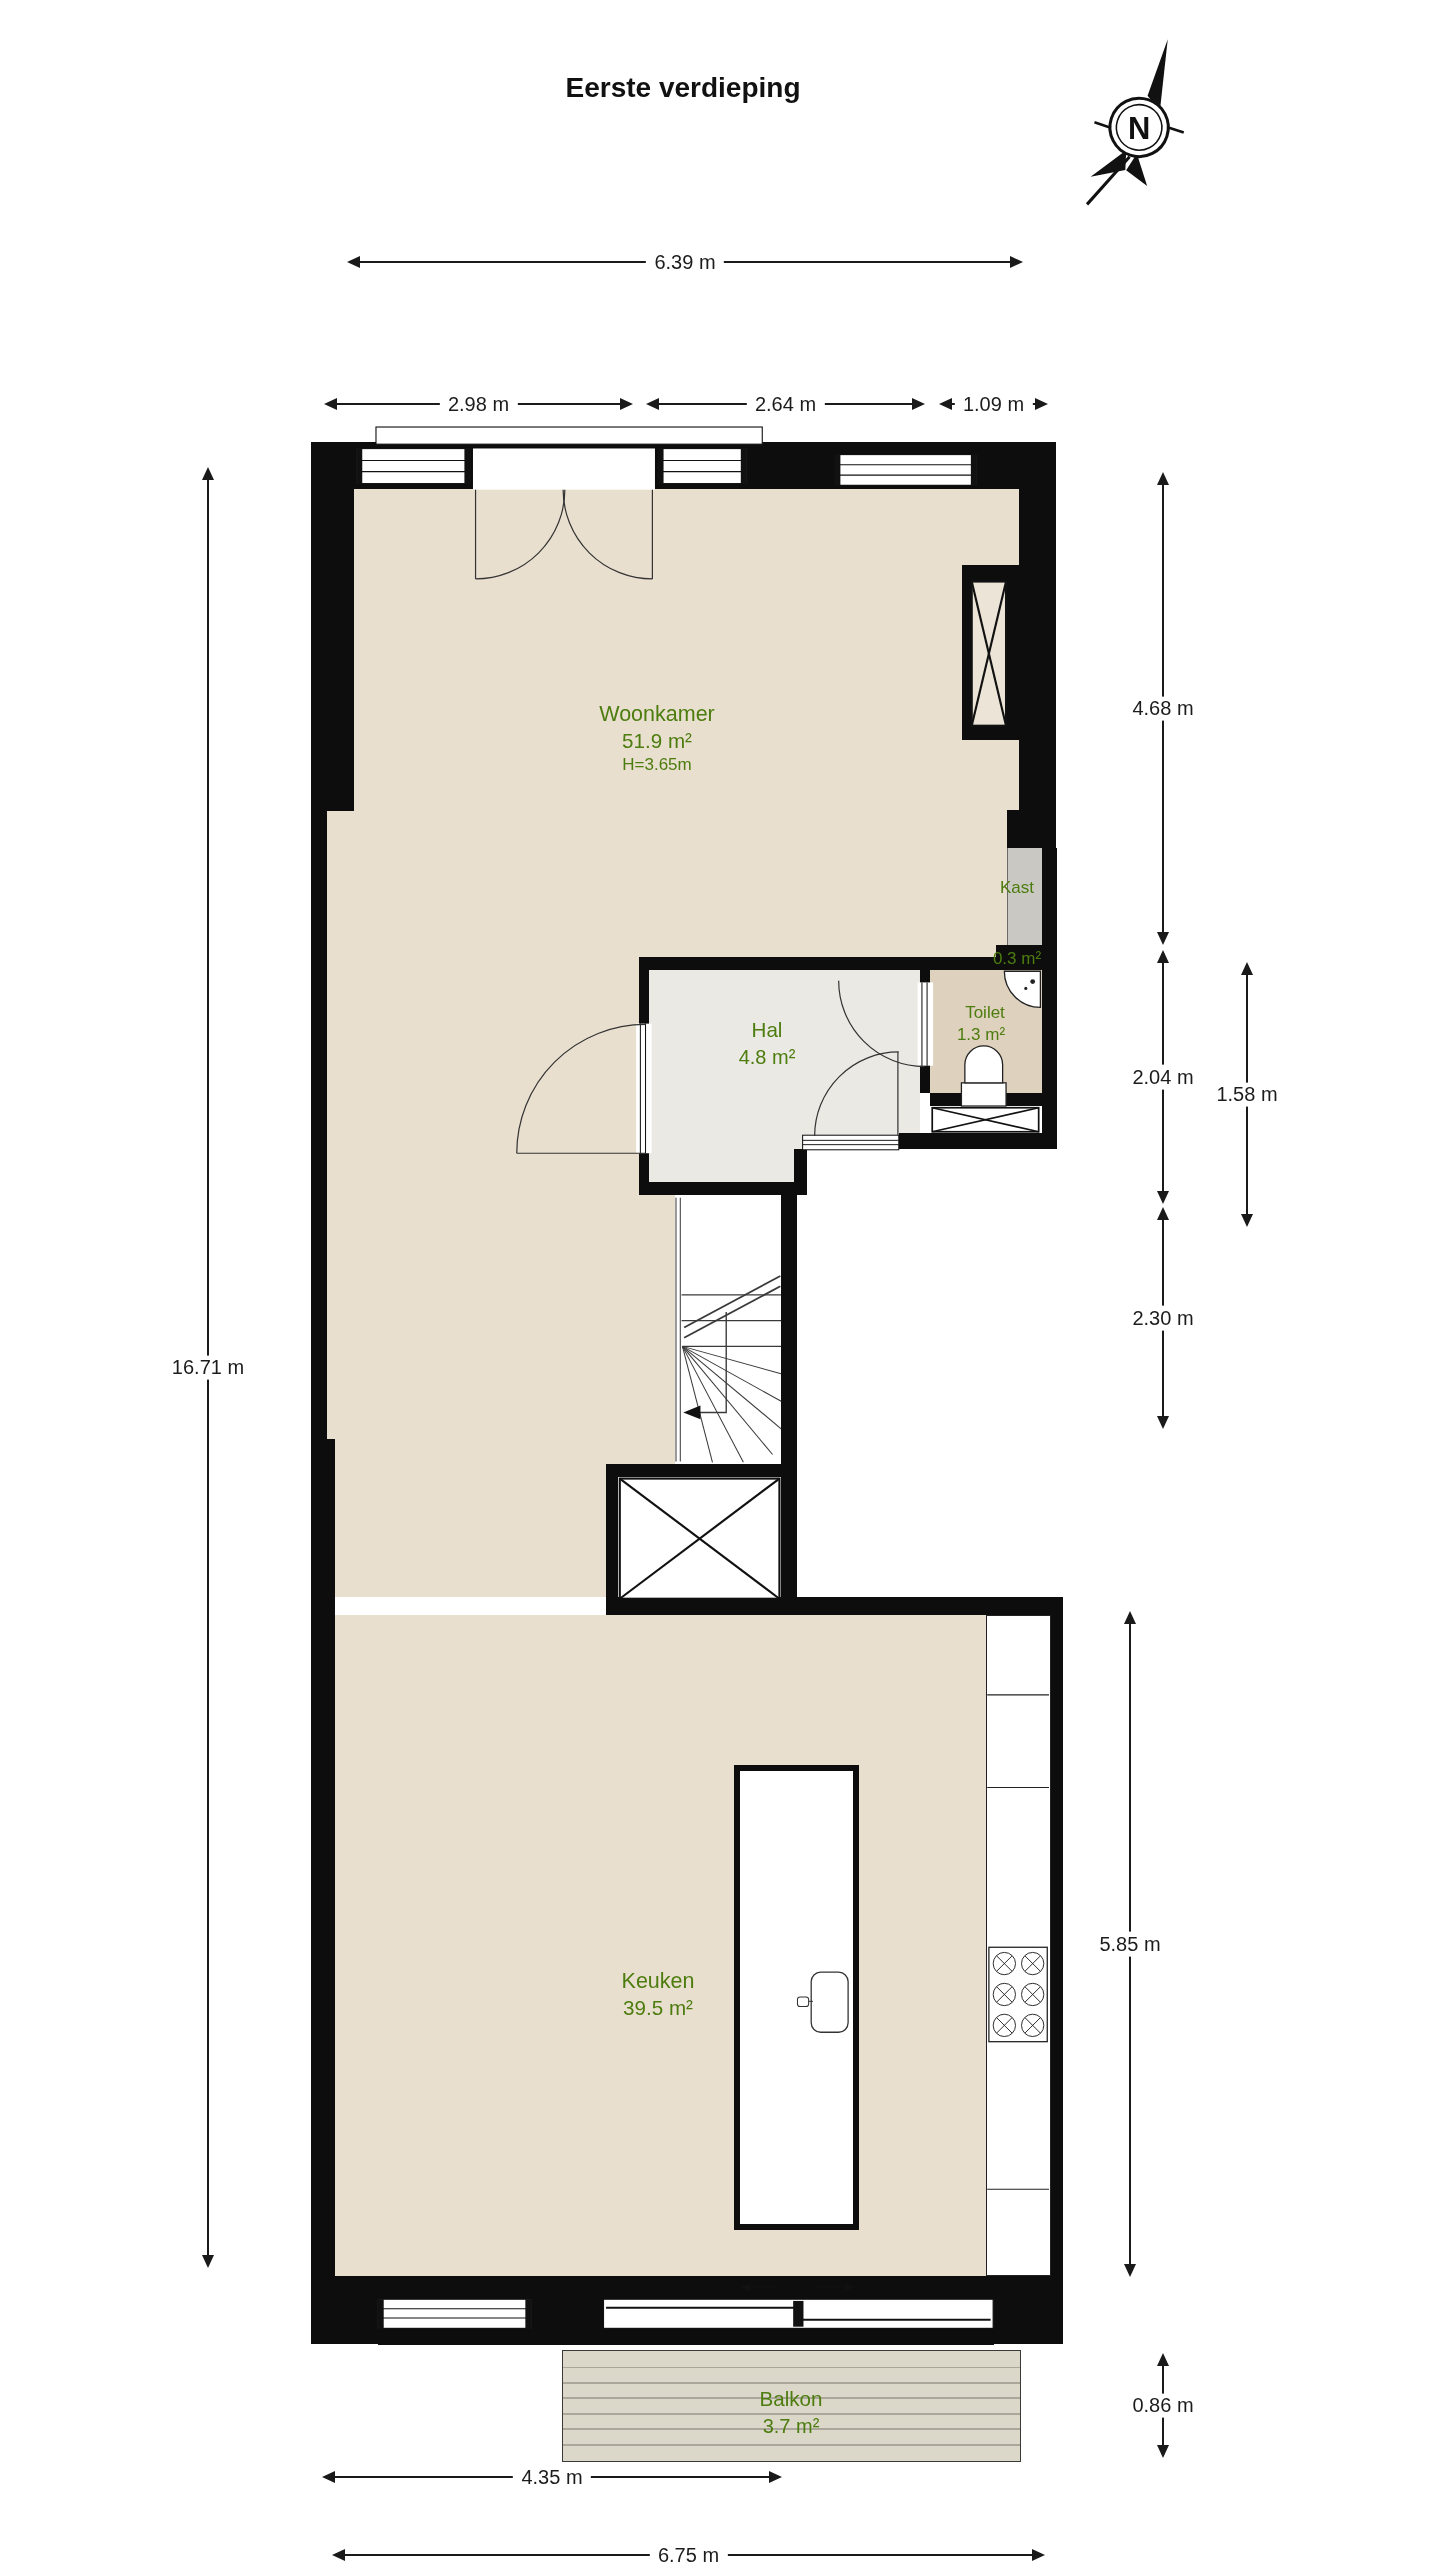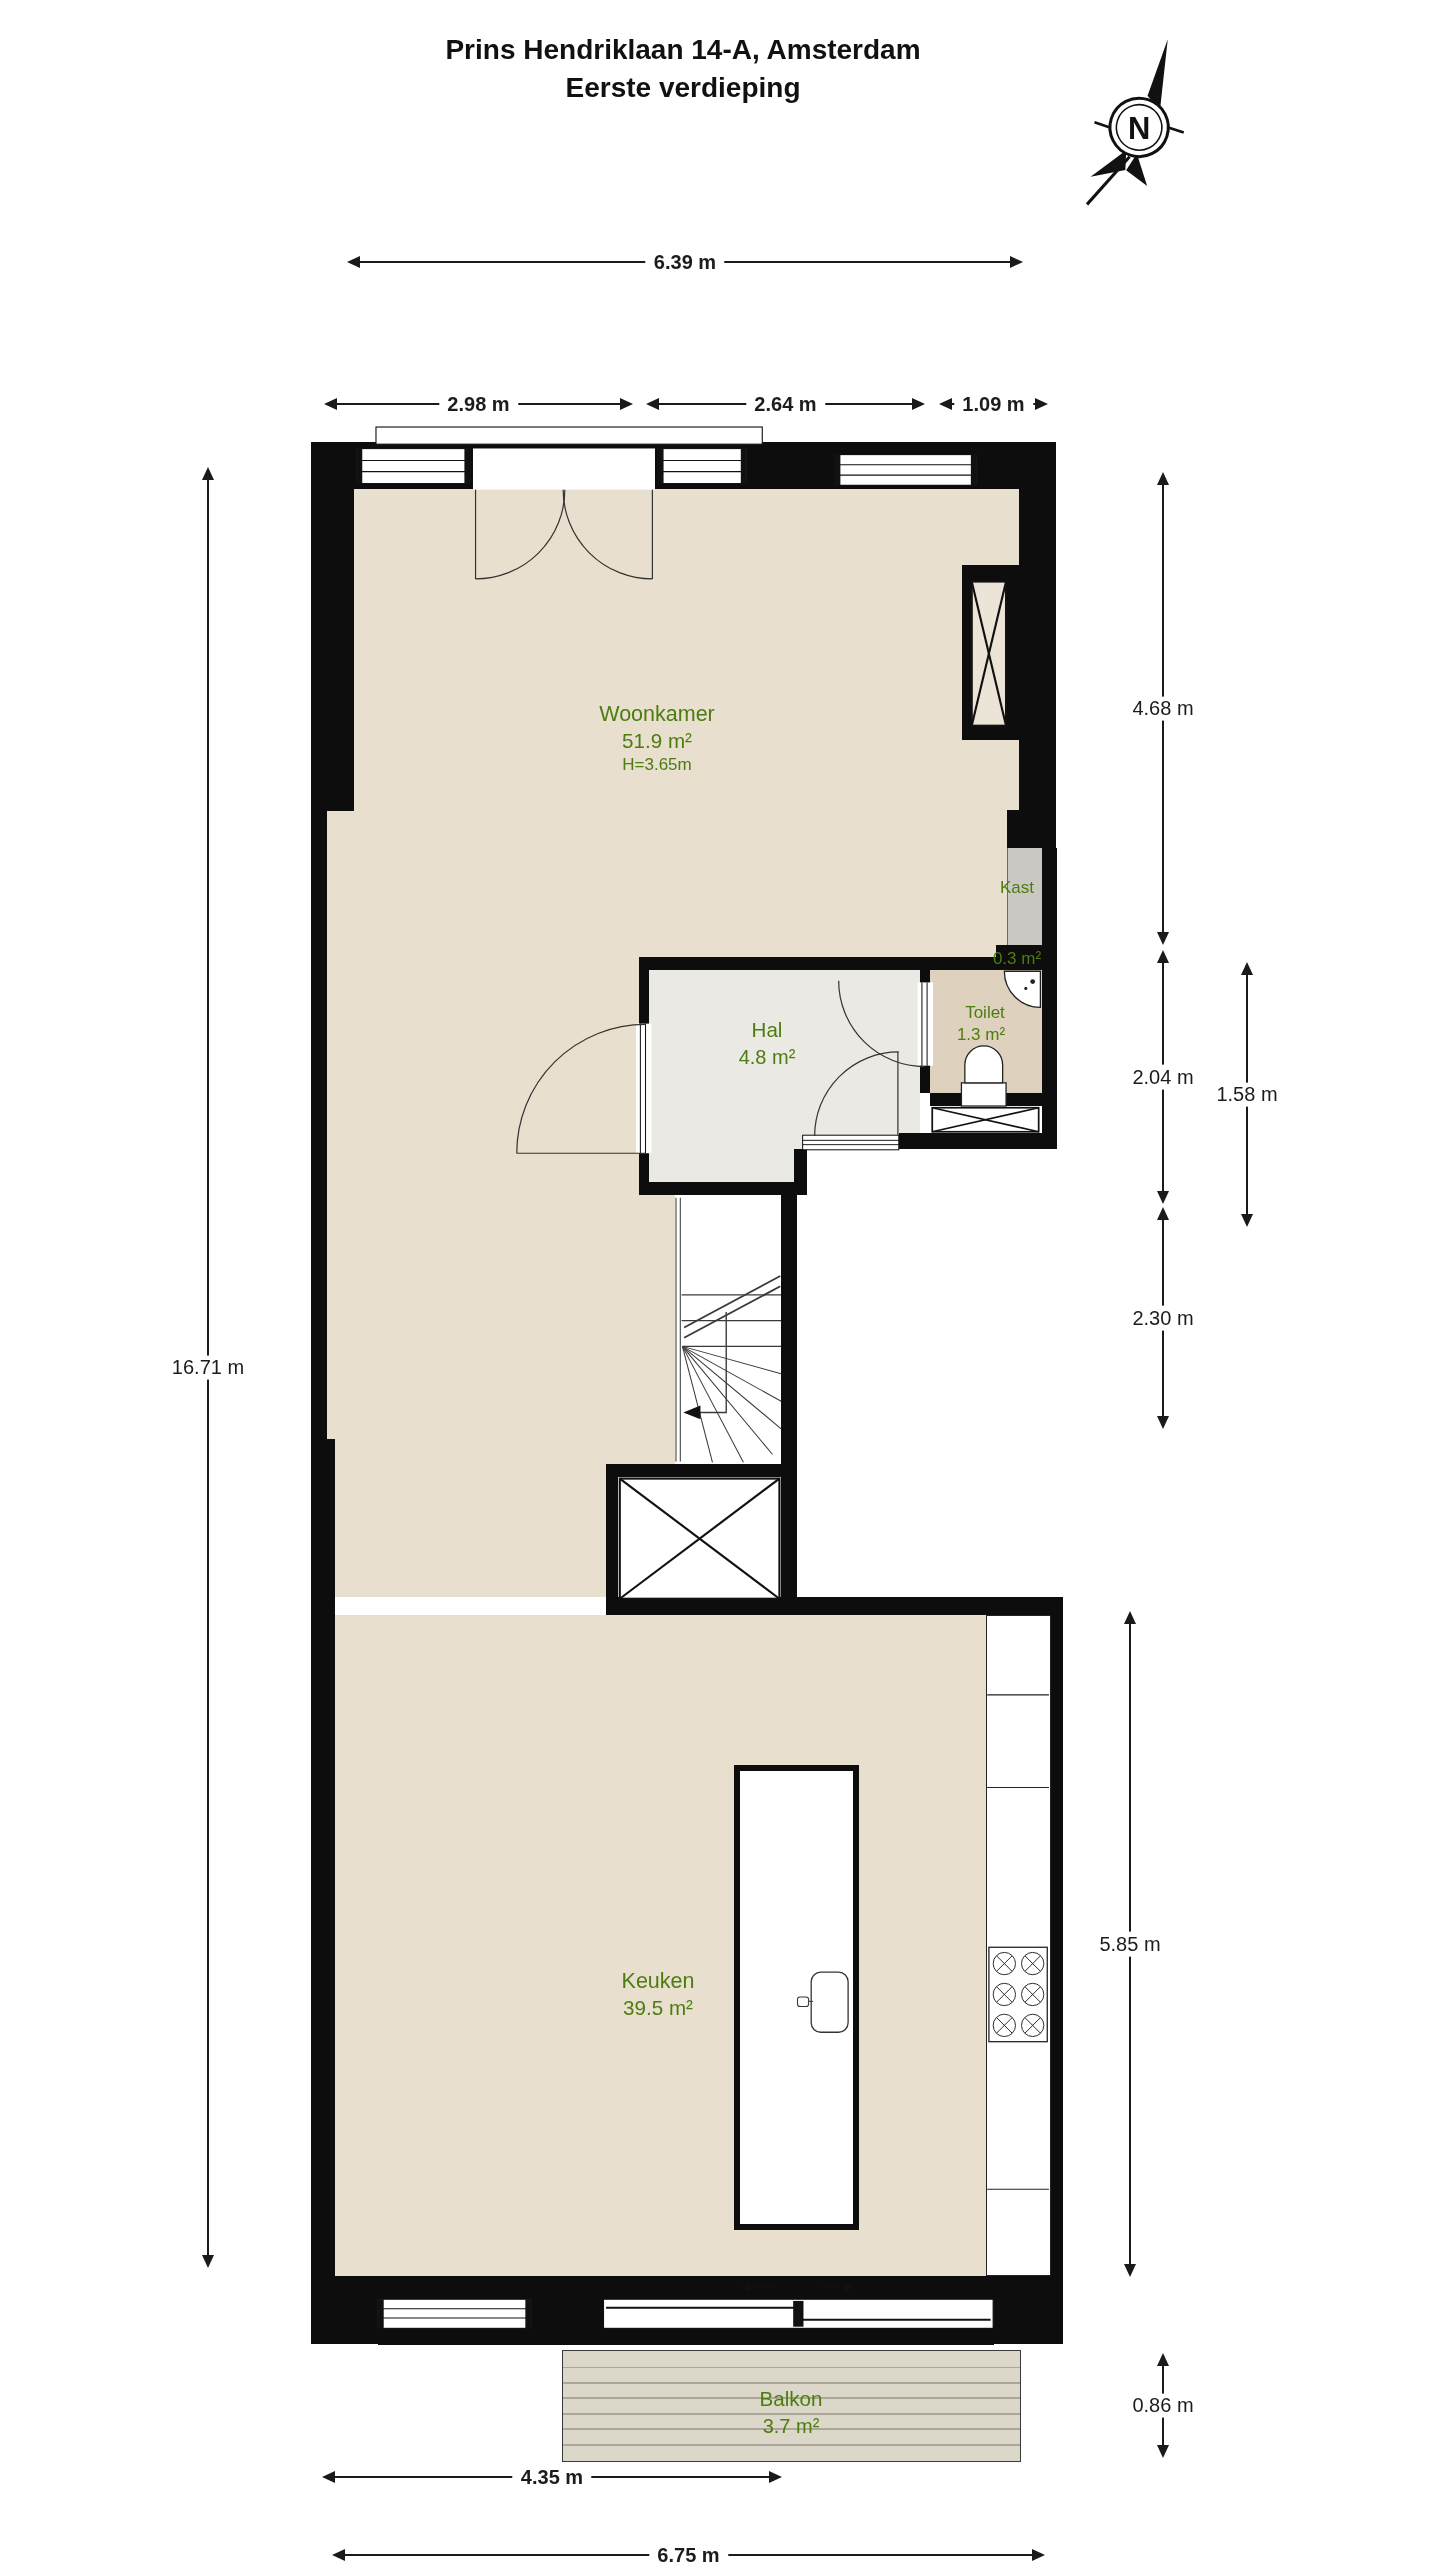--- a/index.html
+++ b/index.html
@@ -15,21 +15,21 @@
   .plank{position:absolute;left:0;right:0;height:1.7px;background:#aaa79a;}
   .lbl{position:absolute;transform:translateX(-50%);white-space:nowrap;text-align:right;color:#4d7c0f;}
   .room-name{font-size:21.5px;}
   .room-area{font-size:20.6px;}
   .room-sub{font-size:17px;}
   .sm{font-size:17px;}
   .title-line{position:absolute;left:683px;transform:translateX(-50%);font-weight:bold;
               font-size:28px;white-space:nowrap;color:#111;}
   
   .hdim,.vdim{position:absolute;}
-  .hdim{height:12px;font-weight:bold;}
+  .hdim{height:12px;}
   .hdim .dl{position:absolute;left:1.7px;right:1.7px;top:5.3px;height:1.5px;background:#1a1a1a;}
   .vdim{width:12px;}
   .vdim .dl{position:absolute;top:1.7px;bottom:1.7px;left:5.3px;width:1.5px;background:#1a1a1a;}
   .ah{position:absolute;width:0;height:0;border-style:solid;}
   .aL{left:-0.9px;top:0;border-width:6px 13px 6px 0;border-color:transparent #1a1a1a transparent transparent;}
   .aR{right:-0.9px;top:0;border-width:6px 0 6px 13px;border-color:transparent transparent transparent #1a1a1a;}
   .aU{top:-0.9px;left:0;border-width:0 6px 13px 6px;border-color:transparent transparent #1a1a1a transparent;}
   .aD{bottom:-0.9px;left:0;border-width:13px 6px 0 6px;border-color:#1a1a1a transparent transparent transparent;}
   .dtext{position:absolute;left:50%;top:50%;transform:translate(-50%,-50%);background:#fff;
          padding:0.9px 8.6px;font-size:20px;white-space:nowrap;}
@@ -37,21 +37,20 @@
           border:6px solid #0d0d0d;box-sizing:border-box;}
   .counter{position:absolute;left:986px;top:1615px;width:65px;height:661px;background:#fff;
            border:1.7px solid #222;box-sizing:border-box;}
   svg{position:absolute;left:0;top:0;}
 </style>
 </head>
 <body>
 
 <div id="plan">
 
-  <div class="title-line" style="top:34px;">Prins Hendriklaan 14-A, Amsterdam</div>
   <div class="title-line" style="top:72px;">Eerste verdieping</div>
 
   <div class="floor f-main" style="left:354px;top:485px;width:665px;height:472px;"></div>
   <div class="floor f-main" style="left:326px;top:811px;width:52px;height:146px;"></div>
   <div class="floor f-main" style="left:326px;top:957px;width:313px;height:238px;"></div>
   <div class="floor f-main" style="left:326px;top:1195px;width:349px;height:269px;"></div>
   <div class="floor f-main" style="left:326px;top:1464px;width:280px;height:133px;"></div>
   <div class="floor f-main" style="left:335px;top:1615px;width:716px;height:661px;"></div>
   <div class="floor f-hal" style="left:649px;top:970px;width:271px;height:166px;"></div>
   <div class="floor f-hal" style="left:649px;top:1136px;width:158px;height:46px;"></div>

